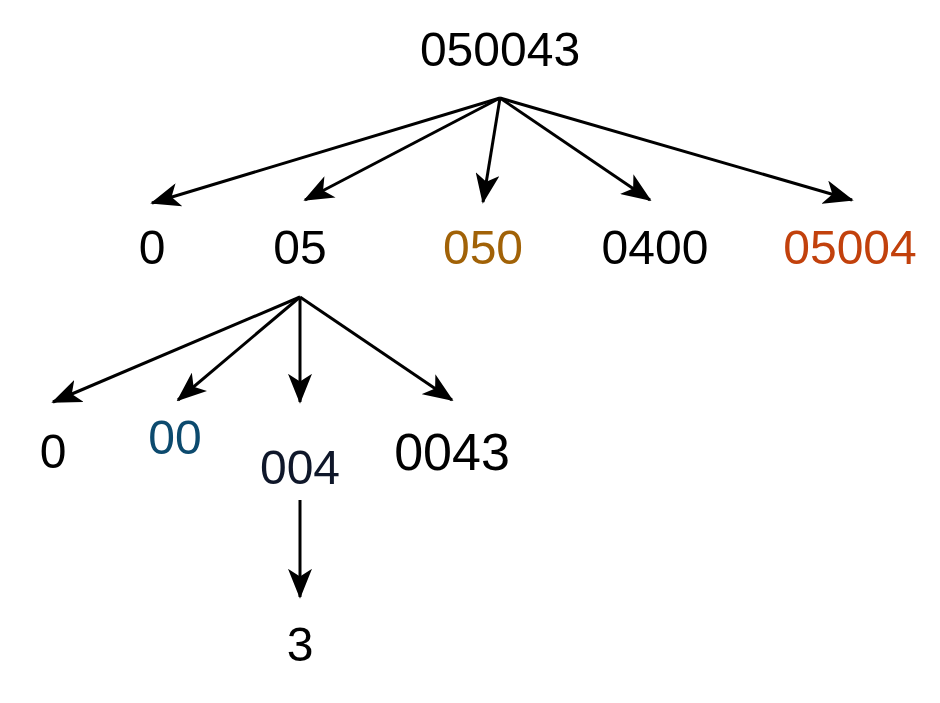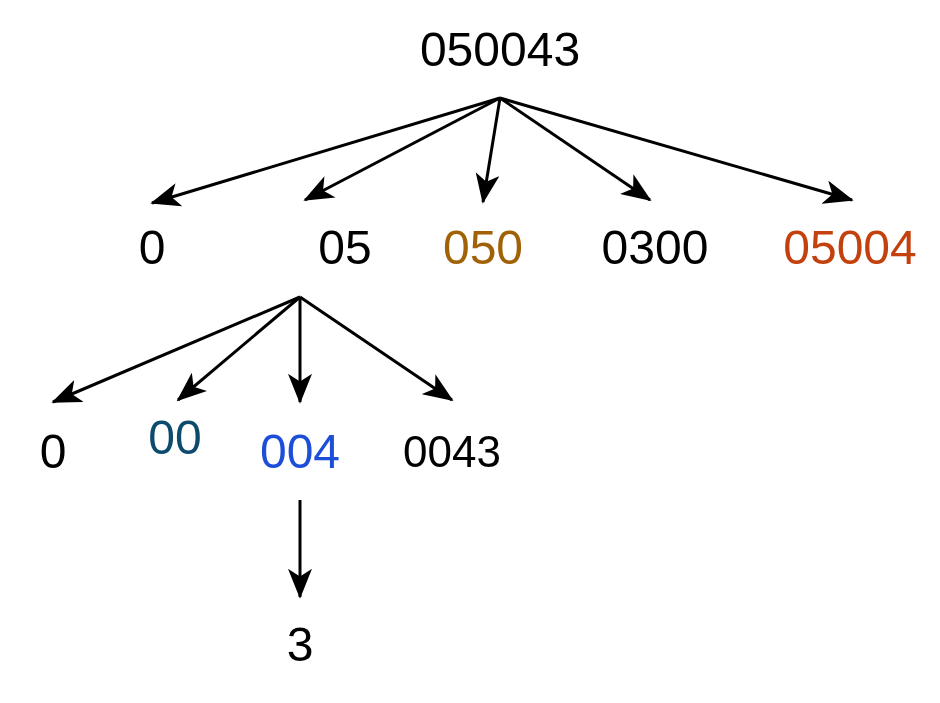--- a/index.html
+++ b/index.html
@@ -59,24 +59,24 @@
         <line x1="300" y1="297" x2="178" y2="400" stroke="#000000" stroke-width="3" marker-end="url(#arrowhead)"></line>
         <line x1="300" y1="297" x2="300" y2="402" stroke="#000000" stroke-width="3" marker-end="url(#arrowhead)"></line>
         <line x1="300" y1="297" x2="452" y2="400" stroke="#000000" stroke-width="3" marker-end="url(#arrowhead)"></line>
         <line x1="300" y1="500" x2="300" y2="597" stroke="#000000" stroke-width="3" marker-end="url(#arrowhead)"></line>
       </g>
   </svg>
 
   <div id="node-layer">
       <div class="node-label" style="left: 500px; top: 50px; color: rgb(0, 0, 0); font-size: 48px;">050043</div>
       <div class="node-label" style="left: 152px; top: 248px; color: rgb(0, 0, 0); font-size: 48px;">0</div>
-      <div class="node-label" style="left: 300px; top: 248px; color: rgb(0, 0, 0); font-size: 48px; margin-left: 45px;">05</div>
+      <div class="node-label" style="left: 300px; top: 248px; color: rgb(0, 0, 0); font-size: 48px;">05</div>
       <div class="node-label" style="left: 483px; top: 248px; color: #a16207; font-size: 48px;">050</div>
-      <div class="node-label" style="left: 655px; top: 248px; color: rgb(0, 0, 0); font-size: 48px;">0300</div>
+      <div class="node-label" style="left: 655px; top: 248px; color: rgb(0, 0, 0); font-size: 48px;">0400</div>
       <div class="node-label" style="left: 850px; top: 248px; color: #c2410c; font-size: 48px;">05004</div>
       <div class="node-label" style="left: 53px; top: 452px; color: rgb(0, 0, 0); font-size: 48px;">0</div>
       <div class="node-label" style="left: 175px; top: 438px; color: #0c4a6e; font-size: 48px;">00</div>
-      <div class="node-label" style="left: 300px; top: 452px; color: #1d4ed8; font-size: 48px;">004</div>
-      <div class="node-label" style="left: 452px; top: 452px; color: rgb(0, 0, 0); font-size: 44px;">0043</div>
+      <div class="node-label" style="left: 300px; top: 468px; color: #0f172a; font-size: 48px;">004</div>
+      <div class="node-label" style="left: 452px; top: 452px; color: rgb(0, 0, 0); font-size: 52px;">0043</div>
       <div class="node-label" style="left: 300px; top: 645px; color: rgb(0, 0, 0); font-size: 48px;">3</div>
     </div>
 
 </div>
 
 </body></html>

